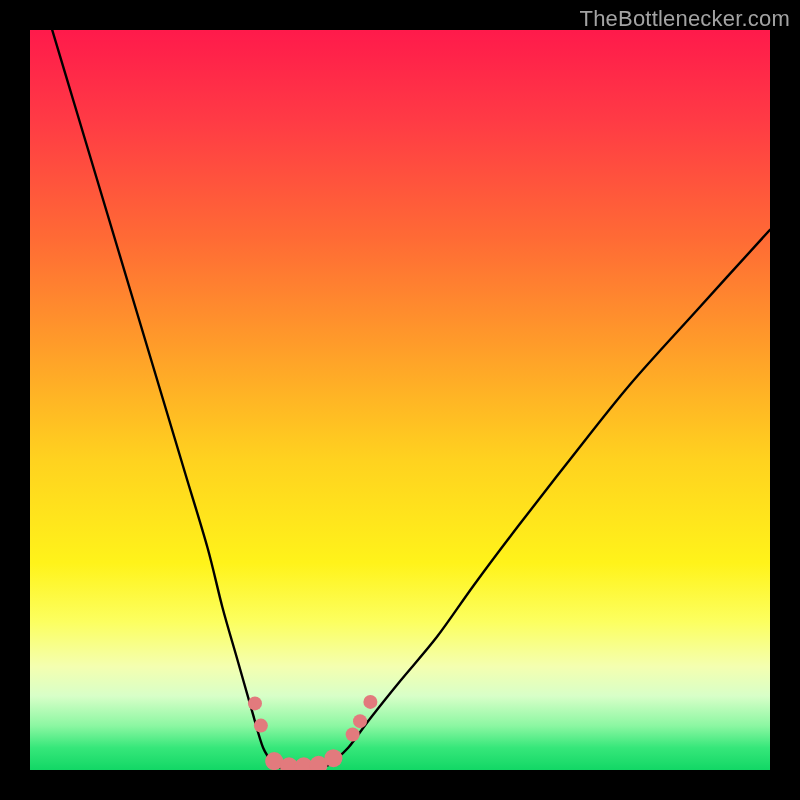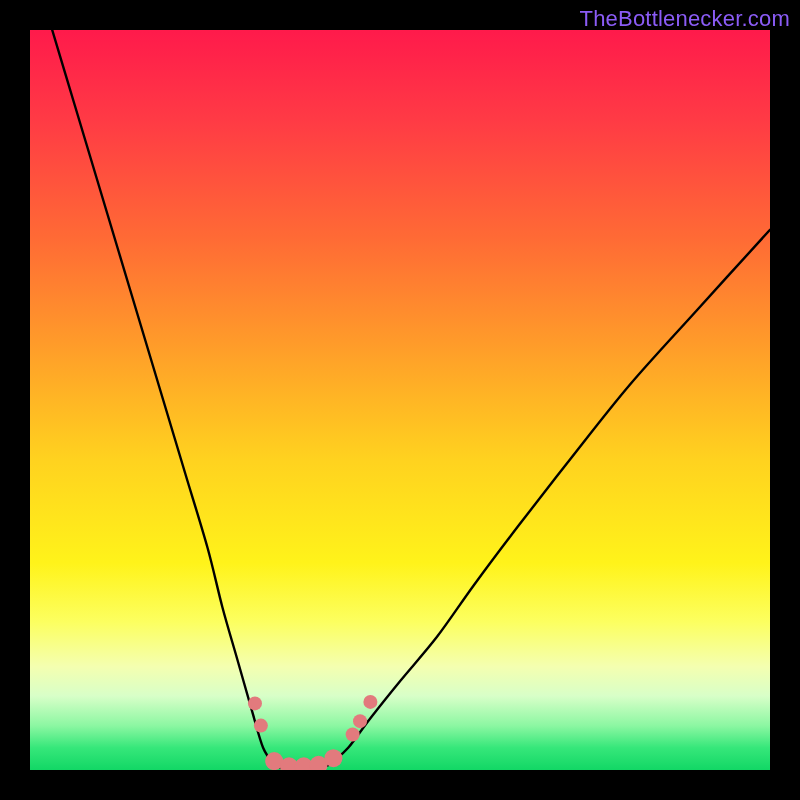--- a/index.html
+++ b/index.html
@@ -31,21 +31,21 @@
     position: absolute;
     left: 0;
     top: 0;
     width: 100%;
     height: 100%;
   }
   .watermark {
     position: absolute;
     top: 6px;
     right: 10px;
-    color: #8b5cf6;
+    color: #a3a3a3;
     font-size: 22px;
     font-weight: 500;
     letter-spacing: 0.2px;
     z-index: 30;
   }
   svg.curves {
     position: absolute;
     left: 0;
     top: 0;
     width: 100%;

